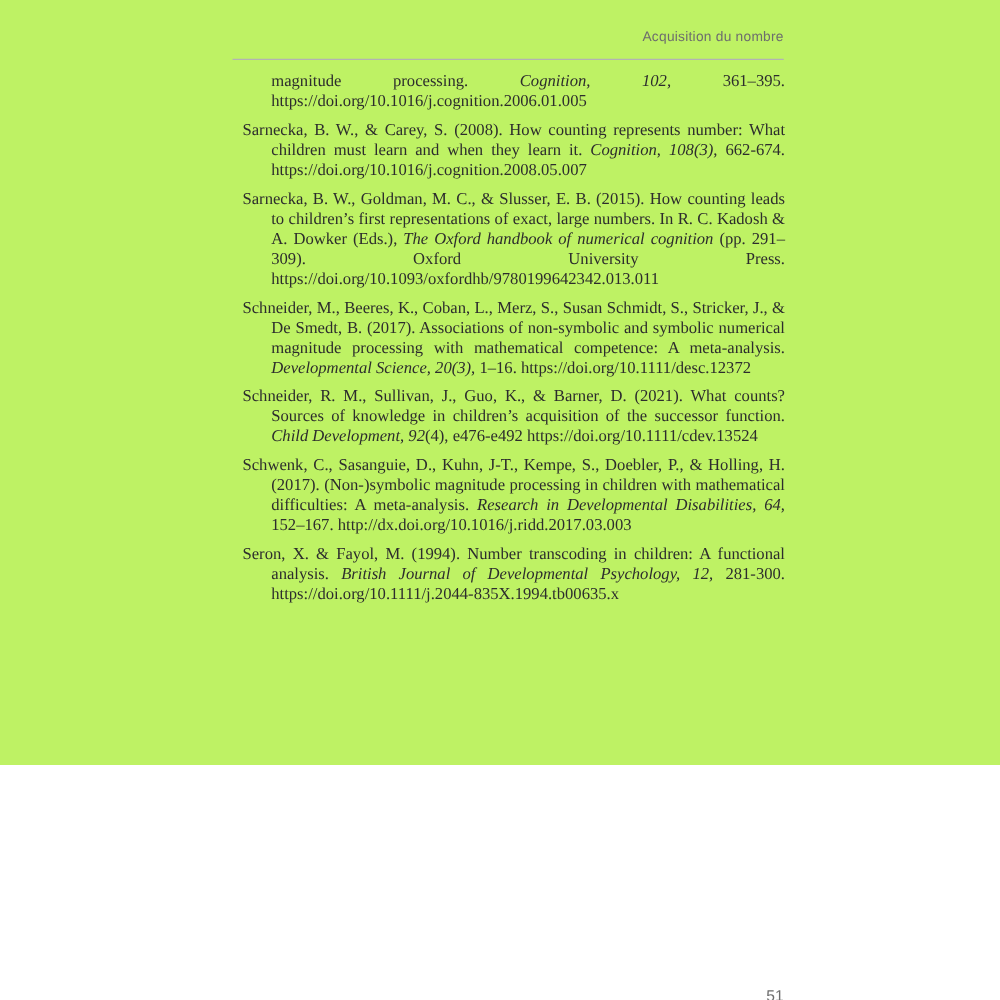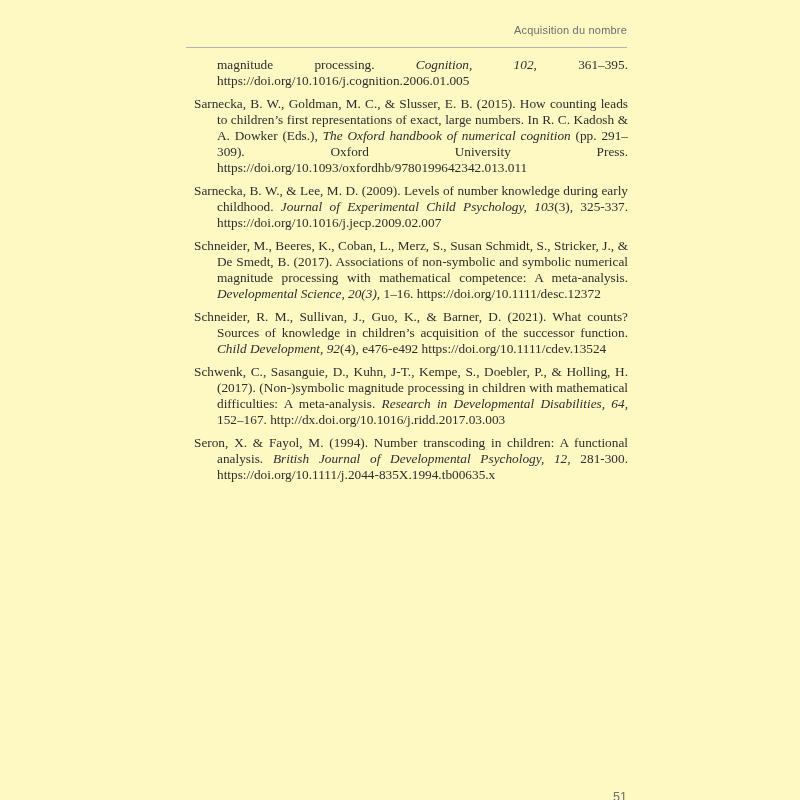--- a/index.html
+++ b/index.html
@@ -6,22 +6,22 @@
     margin: 0;
     padding: 0;
     width: 800px;
     height: 800px;
     background: #ffffff;
     overflow: hidden;
   }
   .page {
     position: relative;
     width: 800px;
-    height: 800px;
-    background: #fef9c3;
+    height: 612px;
+    background: #bef264;
   }
   .running-head {
     position: absolute;
     top: 24px;
     right: 173px;
     font-family: "Liberation Sans", sans-serif;
     font-size: 11px;
     letter-spacing: 0.2px;
     color: #6d6d6d;
   }
@@ -69,22 +69,22 @@
 <body>
 
 <div class="page">
 
   <div class="running-head">Acquisition du nombre</div>
 
   <div class="header-rule"></div>
 
   <div class="content">
       <p class="ref cont"><span>magnitude processing. </span><span class="it">Cognition, 102,</span><span> 361–395. https://doi.org/10.1016/j.cognition.2006.01.005</span></p>
+      <p class="ref"><span>Sarnecka, B. W., &amp; Carey, S. (2008). How counting represents number: What children must learn and when they learn it. </span><span class="it">Cognition, 108(3),</span><span> 662-674. https://doi.org/10.1016/j.cognition.2008.05.007</span></p>
       <p class="ref"><span>Sarnecka, B. W., Goldman, M. C., &amp; Slusser, E. B. (2015). How counting leads to children’s first representations of exact, large numbers. In R. C. Kadosh &amp; A. Dowker (Eds.), </span><span class="it">The Oxford handbook of numerical cognition</span><span> (pp. 291–309). Oxford University Press. https://doi.org/10.1093/oxfordhb/9780199642342.013.011</span></p>
-      <p class="ref"><span>Sarnecka, B. W., &amp; Lee, M. D. (2009). Levels of number knowledge during early childhood. </span><span class="it">Journal of Experimental Child Psychology, 103</span><span>(3), 325-337. https://doi.org/10.1016/j.jecp.2009.02.007</span></p>
       <p class="ref"><span>Schneider, M., Beeres, K., Coban, L., Merz, S., Susan Schmidt, S., Stricker, J., &amp; De Smedt, B. (2017). Associations of non-symbolic and symbolic numerical magnitude processing with mathematical competence: A meta-analysis. </span><span class="it">Developmental Science, 20(3),</span><span> 1–16. https://doi.org/10.1111/desc.12372</span></p>
       <p class="ref"><span>Schneider, R. M., Sullivan, J., Guo, K., &amp; Barner, D. (2021). What counts? Sources of knowledge in children’s acquisition of the successor function. </span><span class="it">Child Development, 92</span><span>(4), e476-e492 https://doi.org/10.1111/cdev.13524</span></p>
       <p class="ref"><span>Schwenk, C., Sasanguie, D., Kuhn, J-T., Kempe, S., Doebler, P., &amp; Holling, H. (2017). (Non-)symbolic magnitude processing in children with mathematical difficulties: A meta-analysis. </span><span class="it">Research in Developmental Disabilities, 64,</span><span> 152–167. http://dx.doi.org/10.1016/j.ridd.2017.03.003</span></p>
       <p class="ref"><span>Seron, X. &amp; Fayol, M. (1994). Number transcoding in children: A functional analysis. </span><span class="it">British Journal of Developmental Psychology, 12,</span><span> 281-300. https://doi.org/10.1111/j.2044-835X.1994.tb00635.x</span></p>
     </div>
 
   <div class="page-number">51</div>
 
 </div>
 

